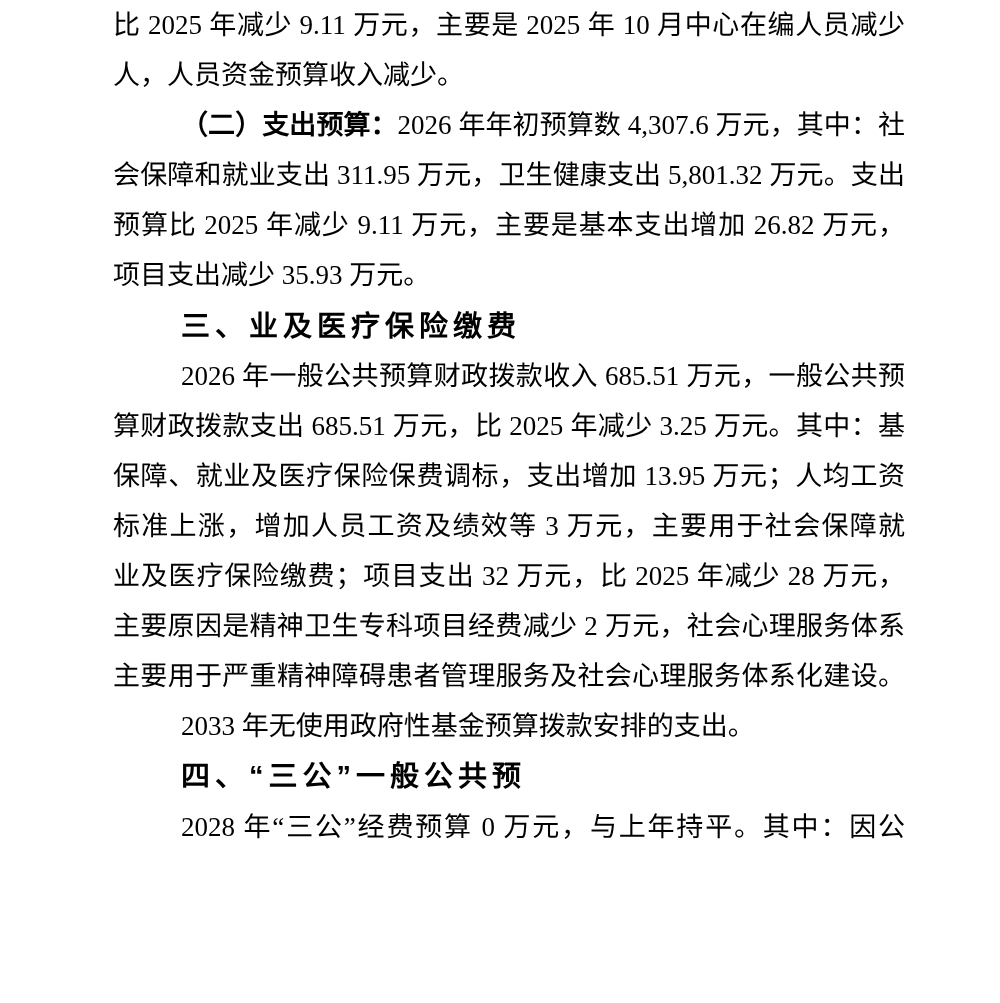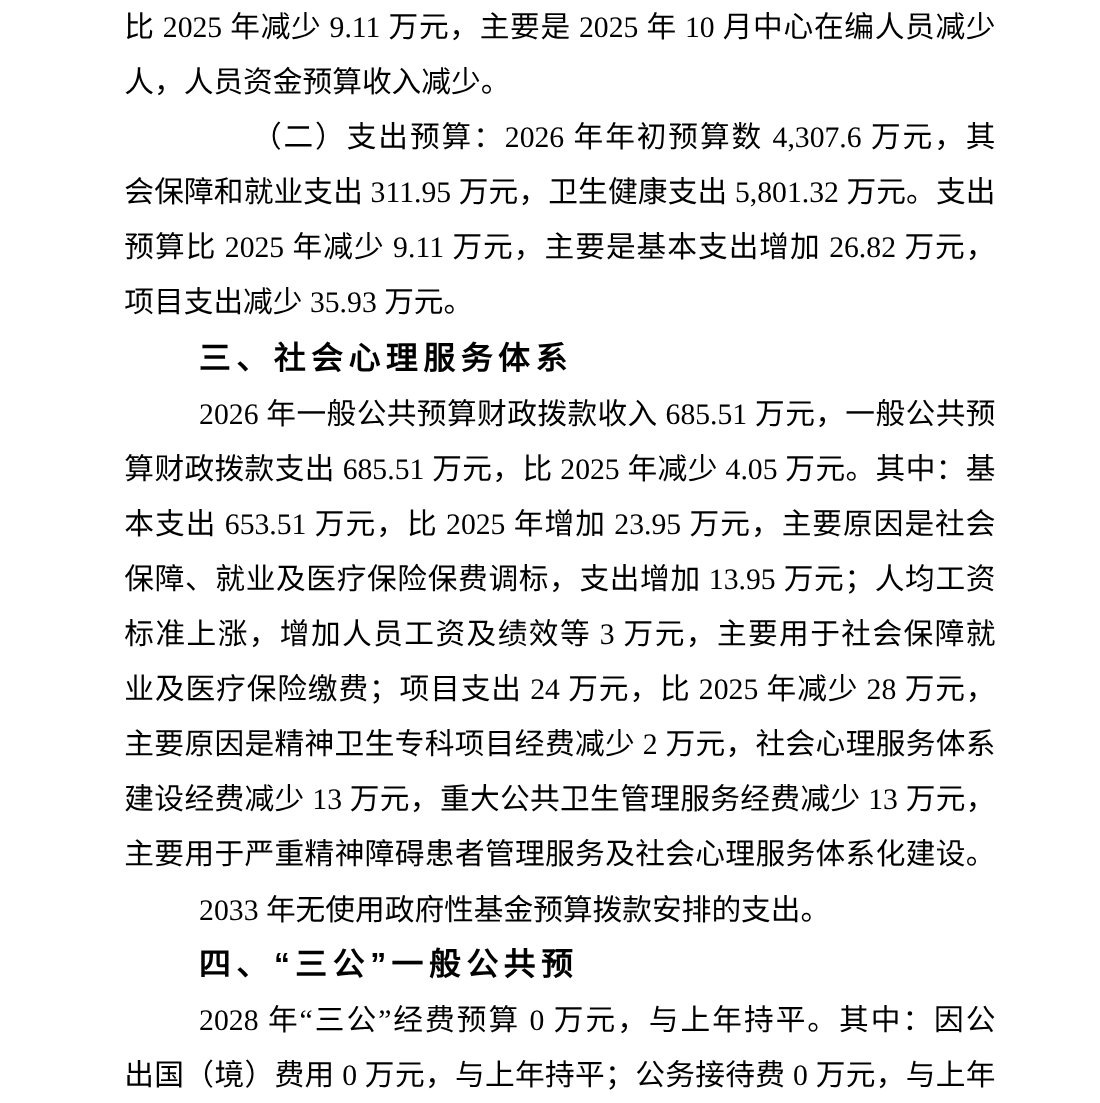--- a/index.html
+++ b/index.html
@@ -45,57 +45,53 @@
     font-size: 29px;
     letter-spacing: 5px;
     text-align: left;
     text-align-last: left;
   }
   .seg, .seg-kai {
     white-space: pre-wrap;
   }
   .seg-kai {
     
-    font-weight: 400;
-    margin-left: 48px;
+    font-weight: 700;
   }
 </style>
 </head>
 <body>
 
 <div class="page">
   <div class="doc-body">
       <div class="block para">
         <div class="line"><span class="seg">比 2025 年减少 9.11 万元，主要是 2025 年 10 月中心在编人员减少 1</span></div>
         <div class="line no-j"><span class="seg">人，人员资金预算收入减少。</span></div>
       </div>
       <div class="block para">
         <div class="line indent"><span class="seg-kai">（二）支出预算：</span><span class="seg">2026 年年初预算数 4,307.6 万元，其中：社</span></div>
         <div class="line"><span class="seg">会保障和就业支出 311.95 万元，卫生健康支出 5,801.32 万元。支出</span></div>
         <div class="line"><span class="seg">预算比 2025 年减少 9.11 万元，主要是基本支出增加 26.82 万元，</span></div>
         <div class="line no-j"><span class="seg">项目支出减少 35.93 万元。</span></div>
       </div>
       <div class="block heading">
-        <div class="line no-j indent"><span class="seg">三、社会心理服务体系</span></div>
+        <div class="line no-j indent"><span class="seg">三、业及医疗保险缴费</span></div>
       </div>
       <div class="block para">
         <div class="line indent"><span class="seg">2026 年一般公共预算财政拨款收入 685.51 万元，一般公共预</span></div>
-        <div class="line"><span class="seg">算财政拨款支出 685.51 万元，比 2025 年减少 4.05 万元。其中：基</span></div>
-        <div class="line"><span class="seg">本支出 653.51 万元，比 2025 年增加 23.95 万元，主要原因是社会</span></div>
+        <div class="line"><span class="seg">算财政拨款支出 685.51 万元，比 2025 年减少 3.25 万元。其中：基</span></div>
         <div class="line"><span class="seg">保障、就业及医疗保险保费调标，支出增加 13.95 万元；人均工资</span></div>
         <div class="line"><span class="seg">标准上涨，增加人员工资及绩效等 3 万元，主要用于社会保障就</span></div>
-        <div class="line"><span class="seg">业及医疗保险缴费；项目支出 24 万元，比 2025 年减少 28 万元，</span></div>
+        <div class="line"><span class="seg">业及医疗保险缴费；项目支出 32 万元，比 2025 年减少 28 万元，</span></div>
         <div class="line"><span class="seg">主要原因是精神卫生专科项目经费减少 2 万元，社会心理服务体系</span></div>
-        <div class="line"><span class="seg">建设经费减少 13 万元，重大公共卫生管理服务经费减少 13 万元，</span></div>
         <div class="line"><span class="seg">主要用于严重精神障碍患者管理服务及社会心理服务体系化建设。</span></div>
       </div>
       <div class="block para">
         <div class="line no-j indent"><span class="seg">2033 年无使用政府性基金预算拨款安排的支出。</span></div>
       </div>
       <div class="block heading">
         <div class="line no-j indent"><span class="seg">四、“三公”一般公共预</span></div>
       </div>
       <div class="block para">
         <div class="line indent"><span class="seg">2028 年“三公”经费预算 0 万元，与上年持平。其中：因公</span></div>
-        <div class="line"><span class="seg">出国（境）费用 0 万元，与上年持平；公务接待费 0 万元，与上年</span></div>
       </div>
     </div>
 </div>
 
 </body></html>

